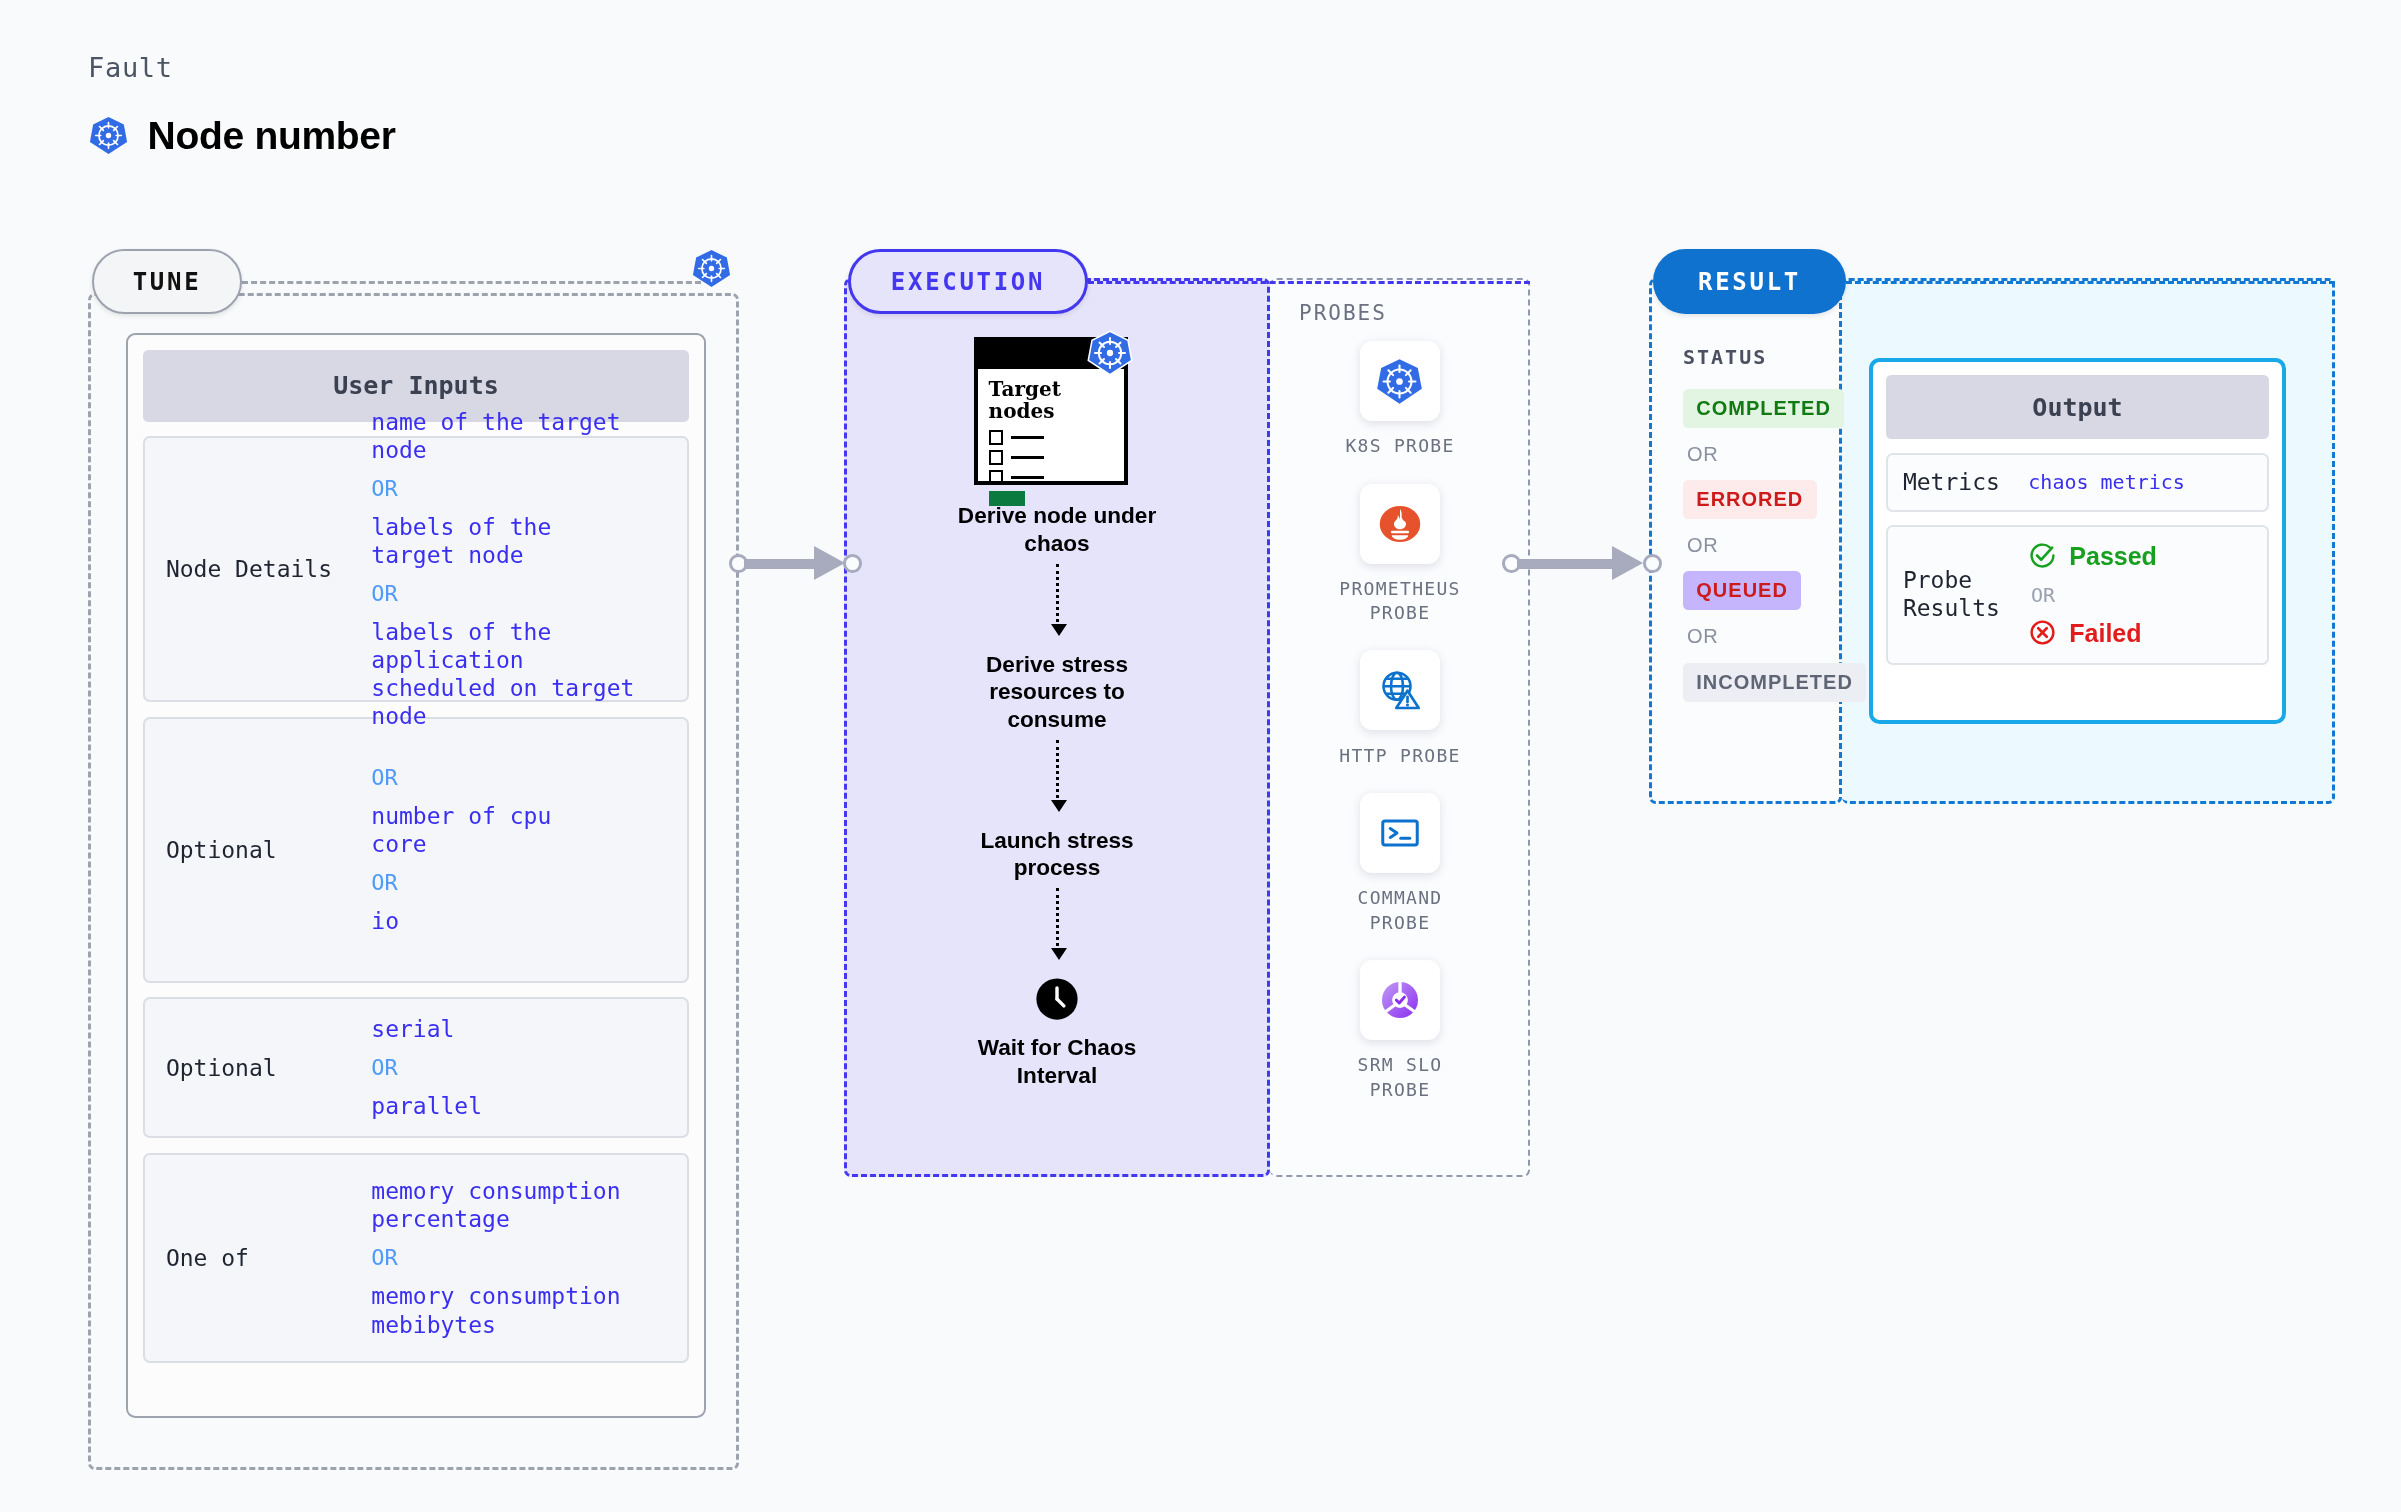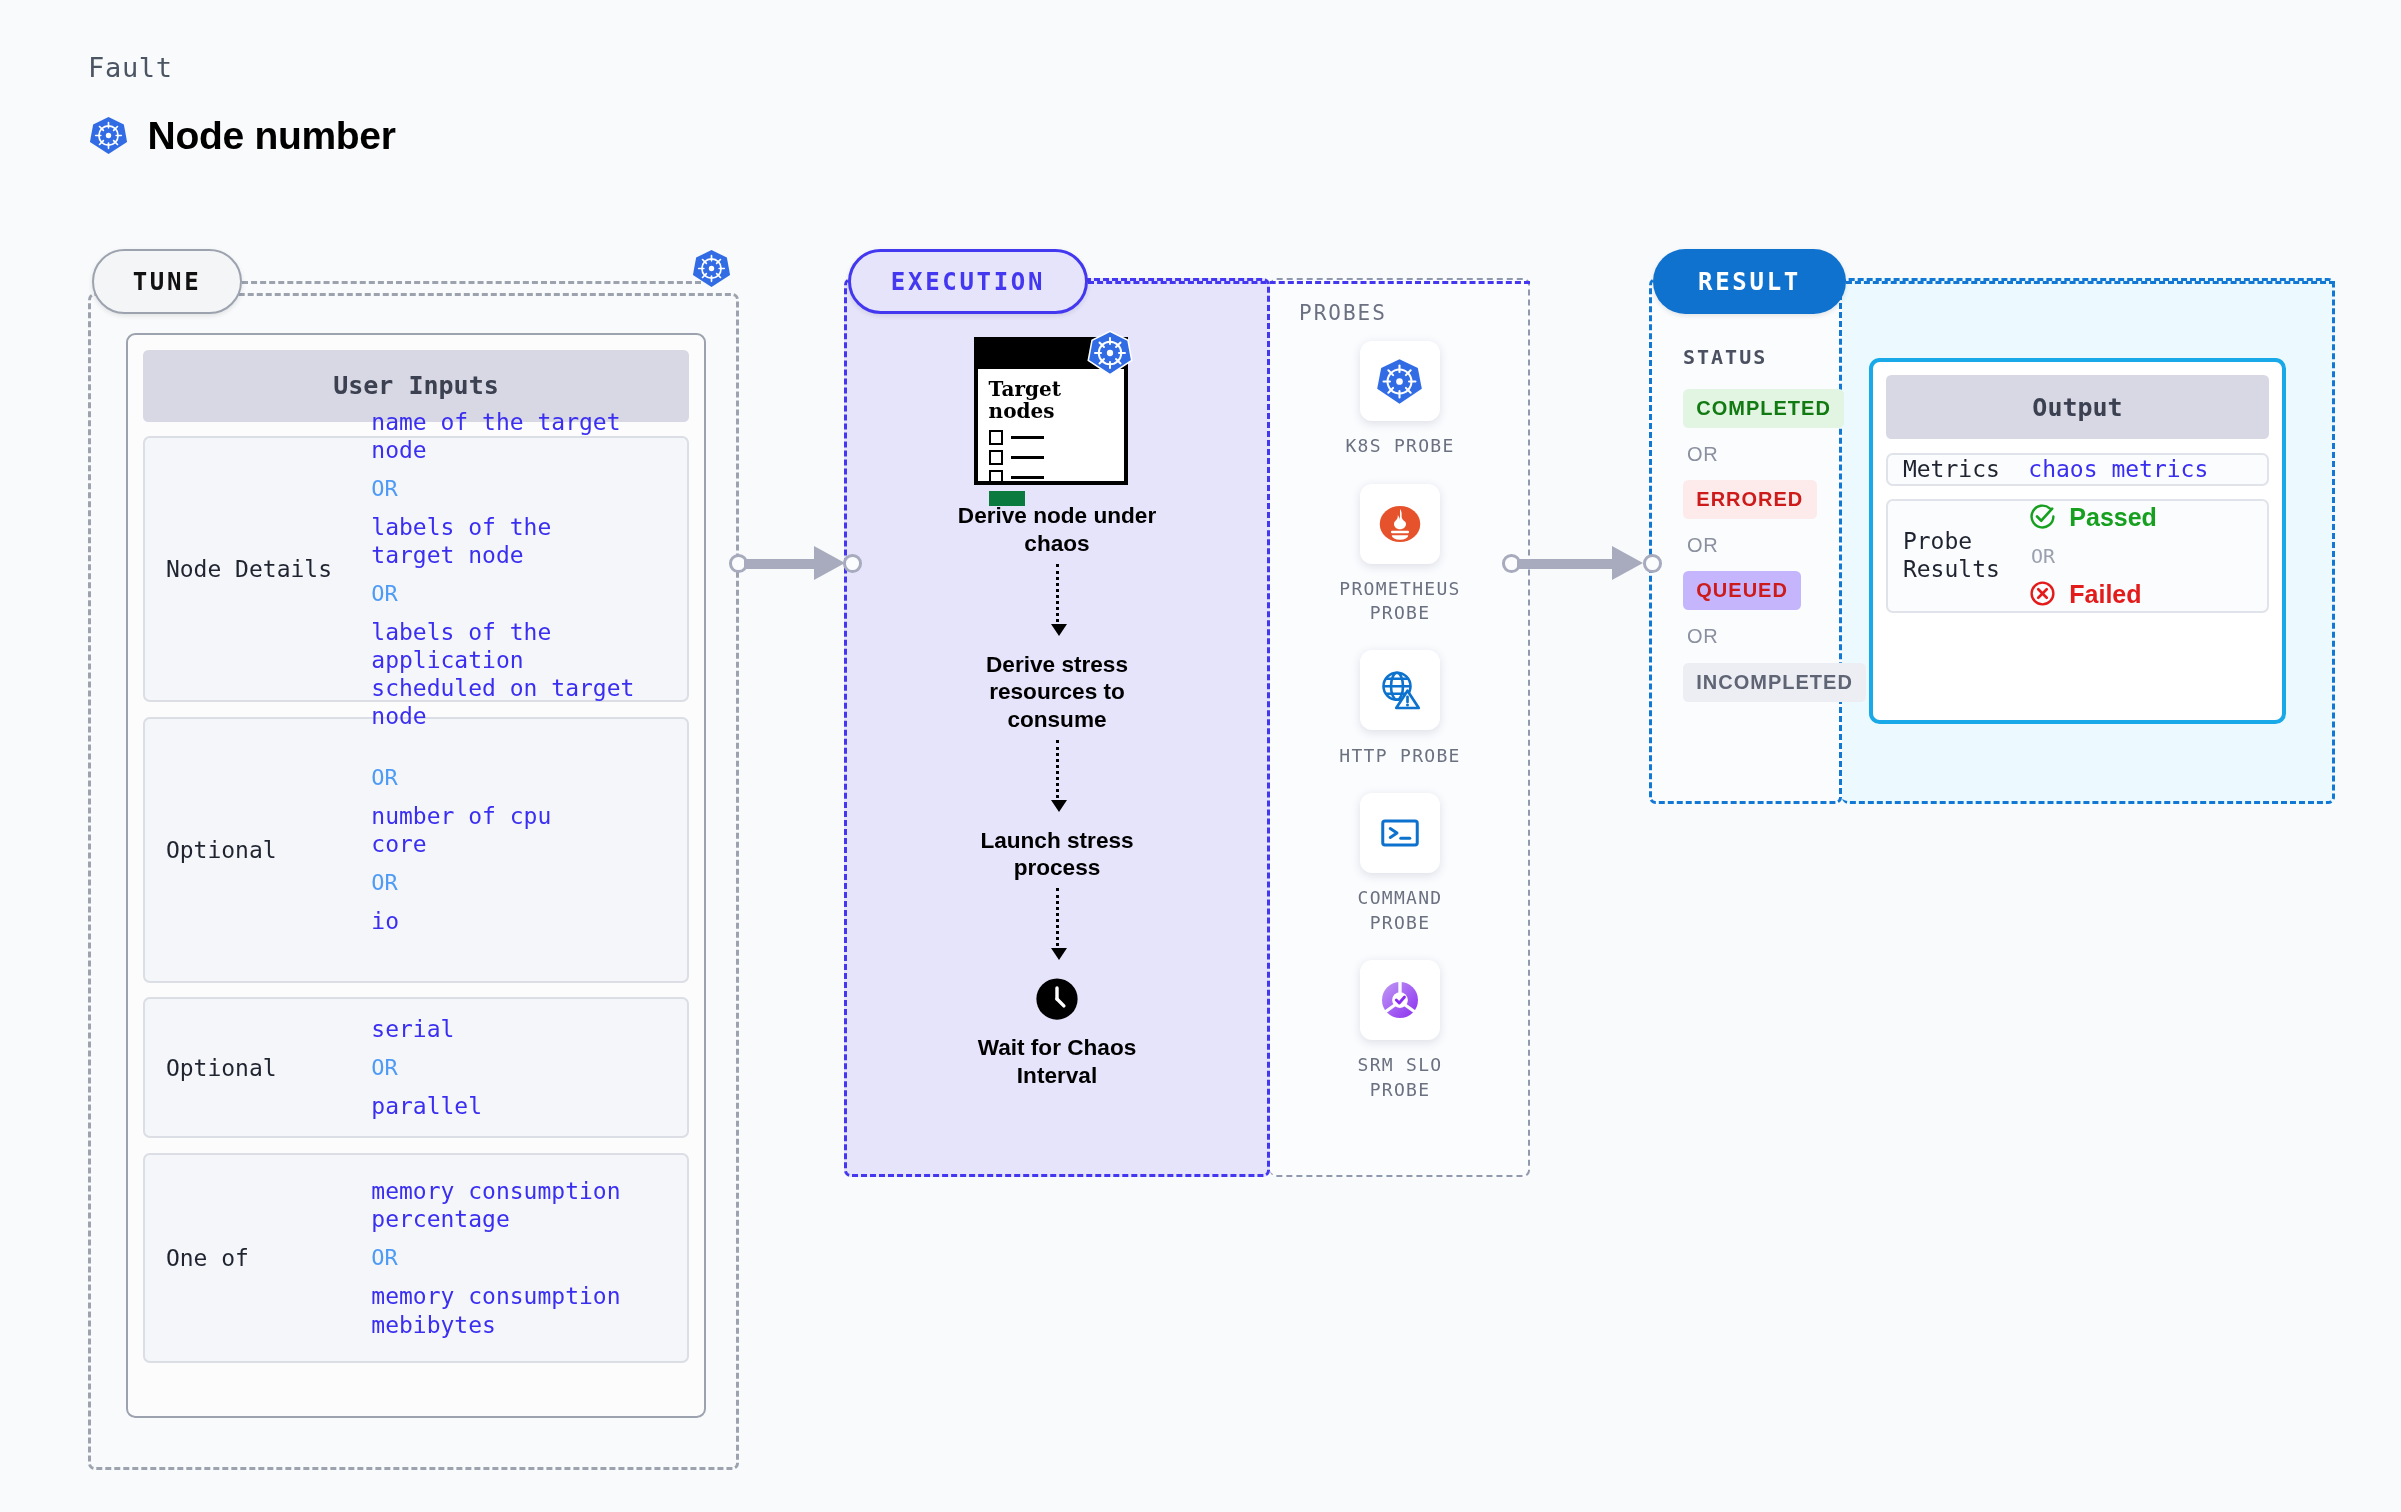--- a/index.html
+++ b/index.html
@@ -241,30 +241,30 @@
   .out-header {
     margin: 13.3px 13.3px 0 13.3px; height: 64px;
     background: #d7d8e3; border-radius: 5.3px;
     display: flex; align-items: center; justify-content: center;
     font-family: "DejaVu Sans Mono", monospace;
     font-size: 25px; color: #3c4152; font-weight: bold;
   }
   .out-row {
     margin: 13.3px 13.3px 0 13.3px;
     background: #fbfcfe; border: 2px solid #e1e3ea; border-radius: 6.7px;
-    display: flex; align-items: center; padding: 1px 0;
+    display: flex; align-items: center; padding: 14px 0;
   }
   .out-row-label {
     width: 140px; flex: none; padding-left: 14.6px;
     font-family: "DejaVu Sans Mono", monospace;
     font-size: 23px; color: #1f2430; line-height: 1.2; white-space: pre-line;
   }
   .out-metric {
     font-family: "DejaVu Sans Mono", monospace;
-    font-size: 23px; color: #3a2ff0;
+    font-size: 20px; color: #3a2ff0;
   }
   .pr-col { display: flex; flex-direction: column; gap: 10.6px; }
   .pr-line { display: flex; align-items: center; gap: 12px; }
   .pr-text { font-size: 25px; font-weight: bold; }
   .pr-pass { color: #17a01f; }
   .pr-fail { color: #e31b1b; }
   .pr-or {
     font-family: "DejaVu Sans Mono", monospace;
     font-size: 20px; color: #9aa0ae; padding-left: 2.7px;
   }

